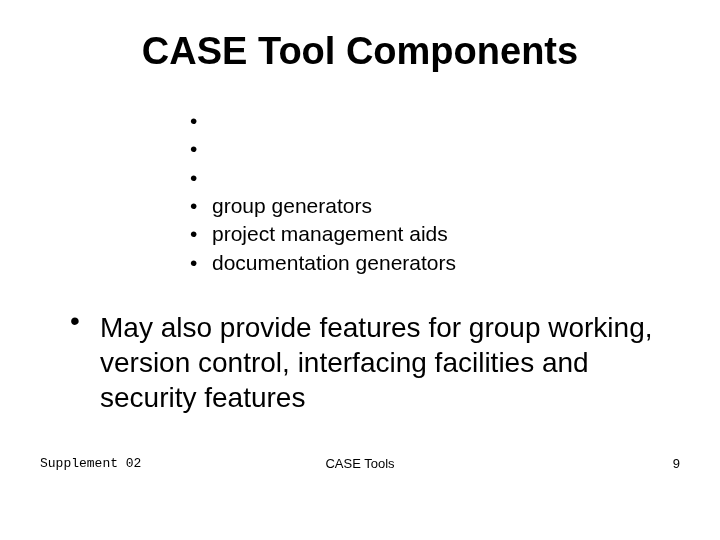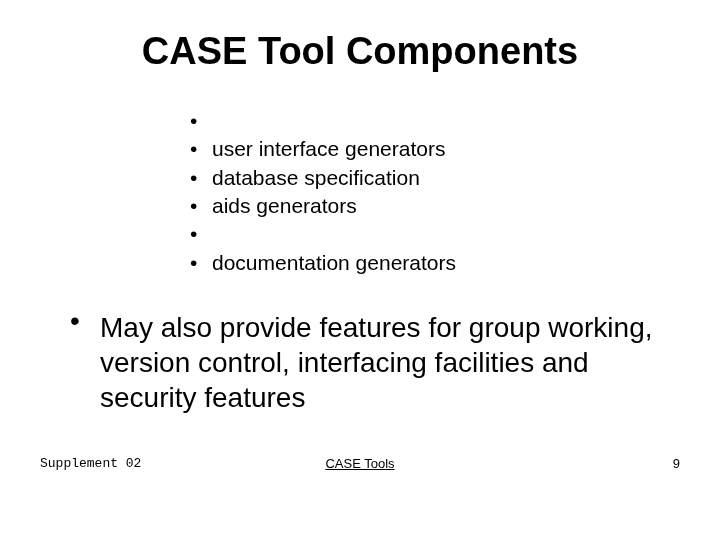--- a/index.html
+++ b/index.html
@@ -56,52 +56,50 @@
   .footer-left {
     position: absolute;
     left: 40px;
     font-family: Liberation Mono, monospace;
   }
   .footer-center {
     position: absolute;
     left: 0;
     width: 100%;
     text-align: center;
-    text-decoration: underline;
   }
   .footer-right {
     position: absolute;
     right: 40px;
   }
 </style>
 </head>
 <body>
 
 <div class="slide">
 
   <h1 class="title">CASE Tool Components</h1>
 
   <div class="sub-list">
     <div class="sub-item">
       <span class="bullet">•</span>
     </div>
     <div class="sub-item">
       <span class="bullet">•</span>
-      <span>user interface generators</span>
     </div>
     <div class="sub-item">
       <span class="bullet">•</span>
-      <span>database specification</span>
     </div>
     <div class="sub-item">
       <span class="bullet">•</span>
-      <span>aids generators</span>
+      <span>group generators</span>
     </div>
     <div class="sub-item">
       <span class="bullet">•</span>
+      <span>project management aids</span>
     </div>
     <div class="sub-item">
       <span class="bullet">•</span>
       <span>documentation generators</span>
     </div>
   </div>
 
   <div class="main-list">
     <div class="main-item">
       <span class="bullet">•</span>

